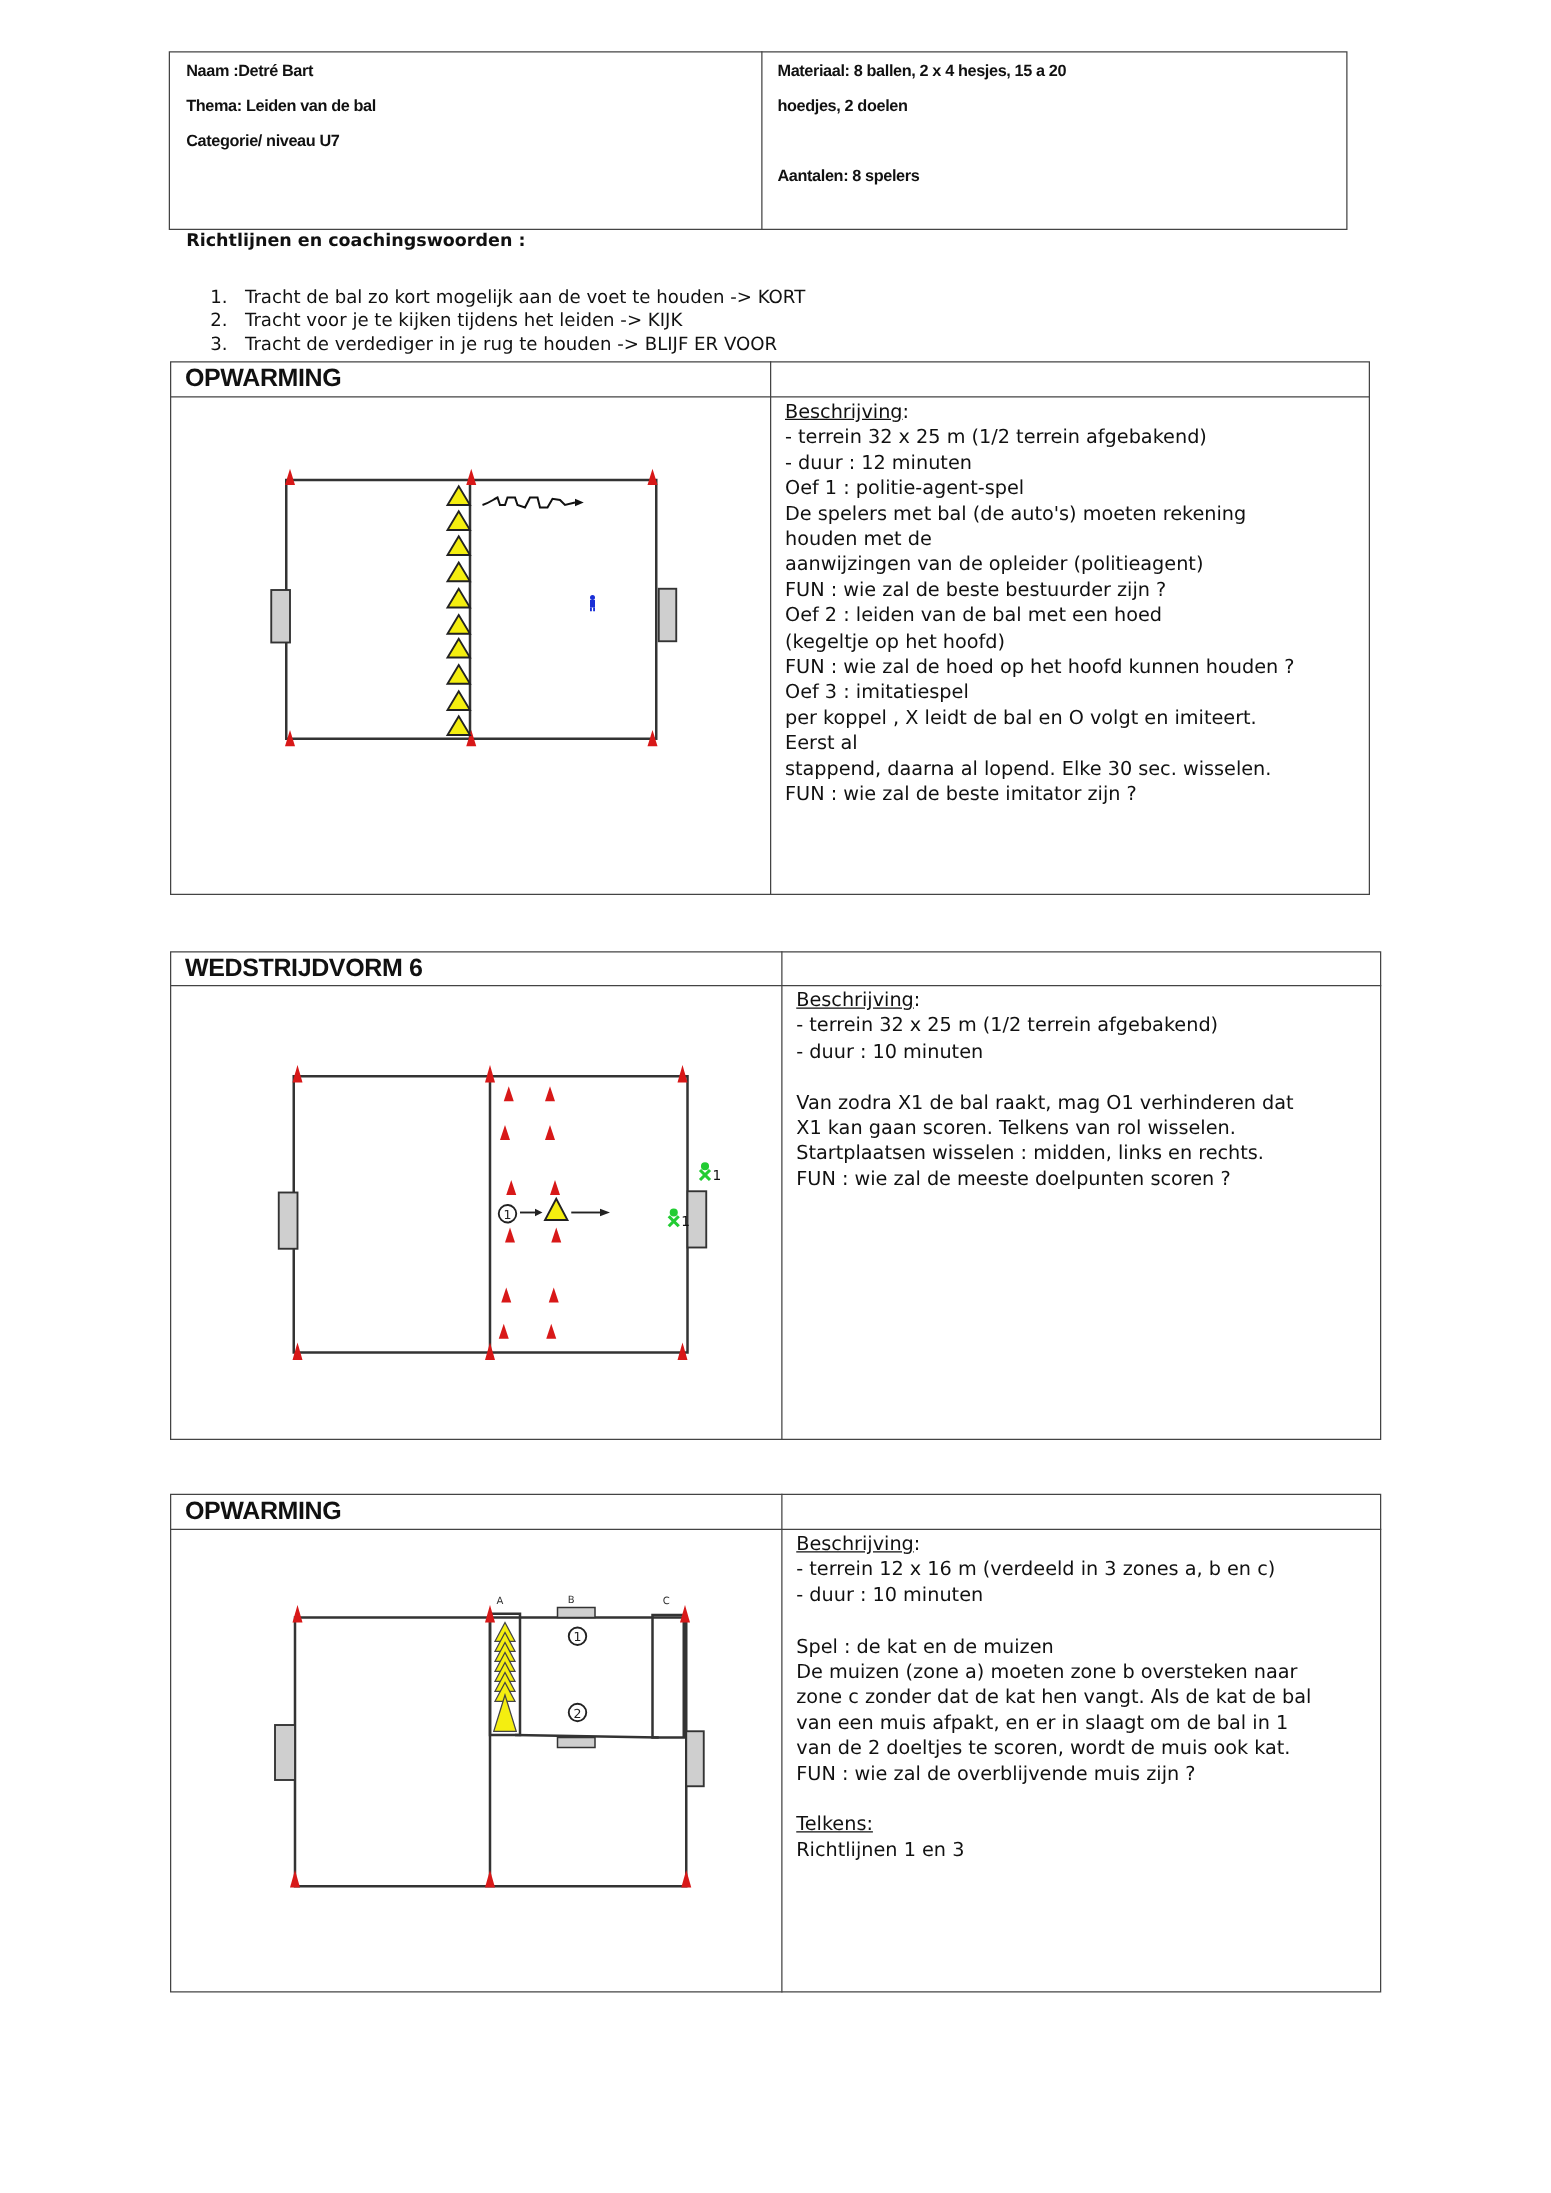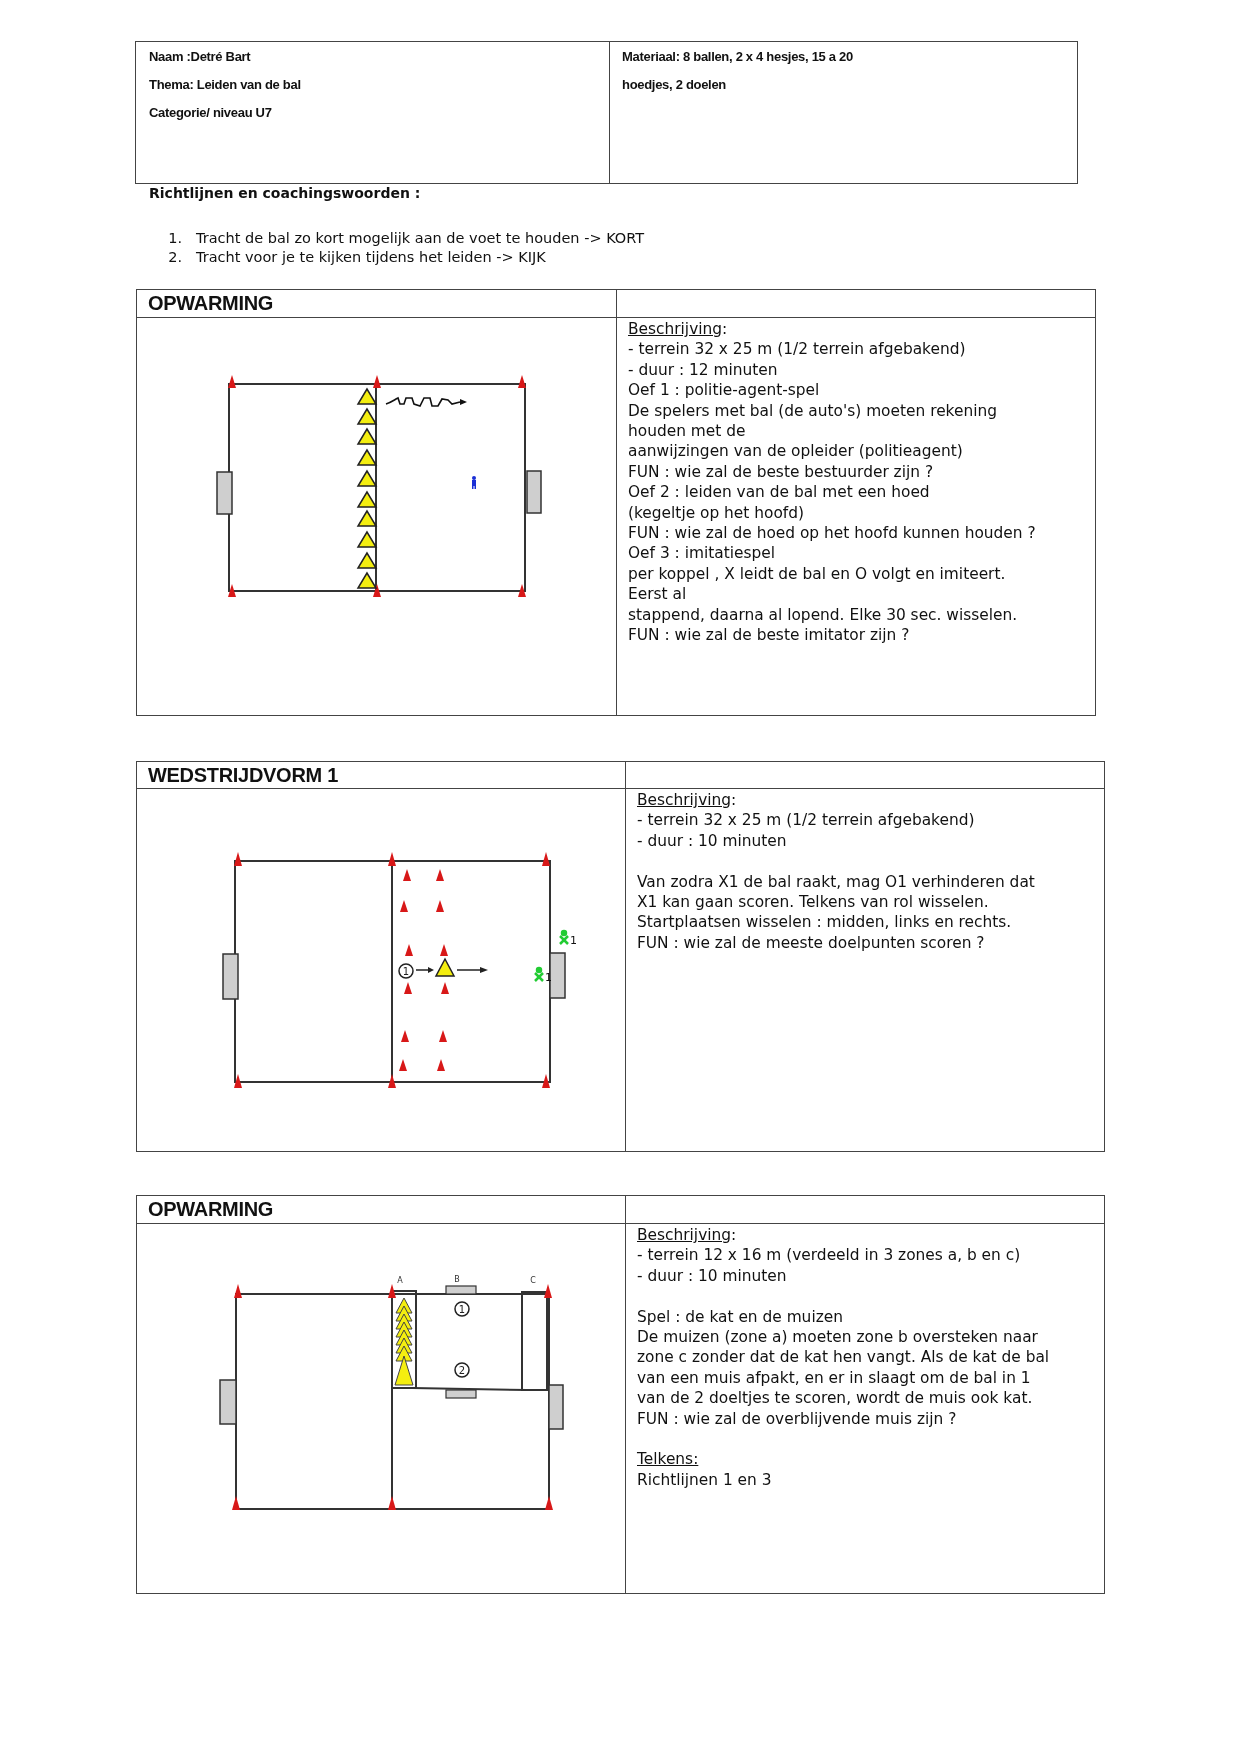--- a/index.html
+++ b/index.html
@@ -25,26 +25,28 @@
 
 <div class="abs hdr-text" style="left:149px; top:43px;">
   <div>Naam :Detré Bart</div>
   <div>Thema: Leiden van de bal</div>
   <div>Categorie/ niveau U7</div>
 </div>
 <div class="abs hdr-text" style="left:622px; top:43px;">
   <div>Materiaal: 8 ballen, 2 x 4 hesjes, 15 a 20</div>
   <div>hoedjes, 2 doelen</div>
   <div style="height:28px;"></div>
+  <div>Aantalen: 8 spelers</div>
 </div>
 
 <div class="abs guide-title" style="left:149px; top:185px;">Richtlijnen en coachingswoorden :</div>
 <div class="abs guide-list" style="left:144px; top:229px;">
   <div><span class="num">1.</span><span>Tracht de bal zo kort mogelijk aan de voet te houden -&gt; KORT</span></div>
   <div><span class="num">2.</span><span>Tracht voor je te kijken tijdens het leiden -&gt; KIJK</span></div>
+  <div><span class="num">3.</span><span>Tracht de verdediger in je rug te houden -&gt; BLIJF ER VOOR</span></div>
 </div>
 
 <div class="box" style="left:136px; top:289px; width:960px; height:427px;"></div>
 <div class="hline" style="left:136px; top:317px; width:960px;"></div>
 <div class="vline" style="left:616px; top:289px; height:427px;"></div>
 <div class="abs sec-title" style="left:148px; top:292px;">OPWARMING</div>
 <div class="abs desc" style="left:628px; top:319px; width:460px;"><span class="lbl">Beschrijving</span><span>:</span>
 <span>- terrein 32 x 25 m (1/2 terrein afgebakend)
 - duur : 12 minuten
 Oef 1 : politie-agent-spel
@@ -99,21 +101,21 @@
     <circle cx="474" cy="478" r="2"></circle>
     <rect x="472" y="480" width="4" height="6"></rect>
     <rect x="472" y="486" width="1.5" height="3"></rect>
     <rect x="474.5" y="486" width="1.5" height="3"></rect>
   </g>
 </svg>
 
 <div class="box" style="left:136px; top:761px; width:969px; height:391px;"></div>
 <div class="hline" style="left:136px; top:788px; width:969px;"></div>
 <div class="vline" style="left:625px; top:761px; height:391px;"></div>
-<div class="abs sec-title" style="left:148px; top:764px;">WEDSTRIJDVORM 1</div>
+<div class="abs sec-title" style="left:148px; top:764px;">WEDSTRIJDVORM 6</div>
 <div class="abs desc" style="left:637px; top:790px; width:460px;"><span class="lbl">Beschrijving</span><span>:</span>
 <span>- terrein 32 x 25 m (1/2 terrein afgebakend)
 - duur : 10 minuten
 
 Van zodra X1 de bal raakt, mag O1 verhinderen dat
 X1 kan gaan scoren. Telkens van rol wisselen.
 Startplaatsen wisselen : midden, links en rechts.
 FUN : wie zal de meeste doelpunten scoren ?</span></div>
 
 <svg style="left:0; top:0;" width="1241" height="1754">

